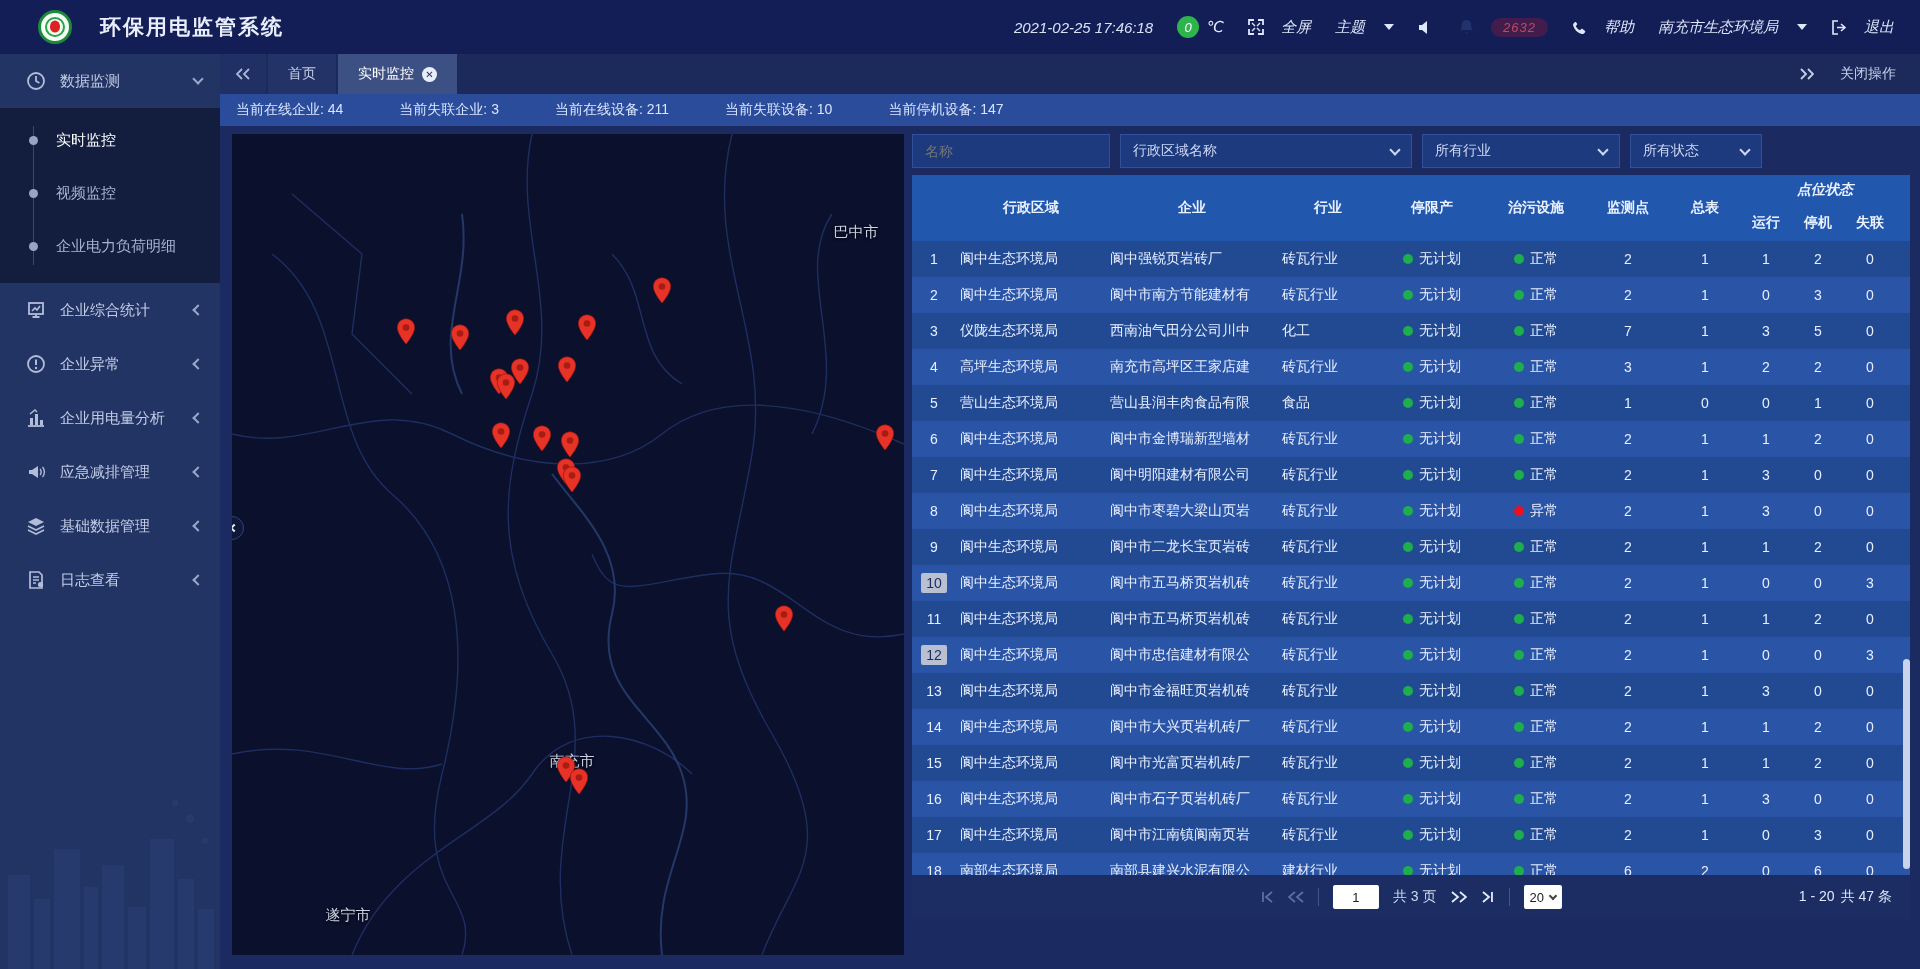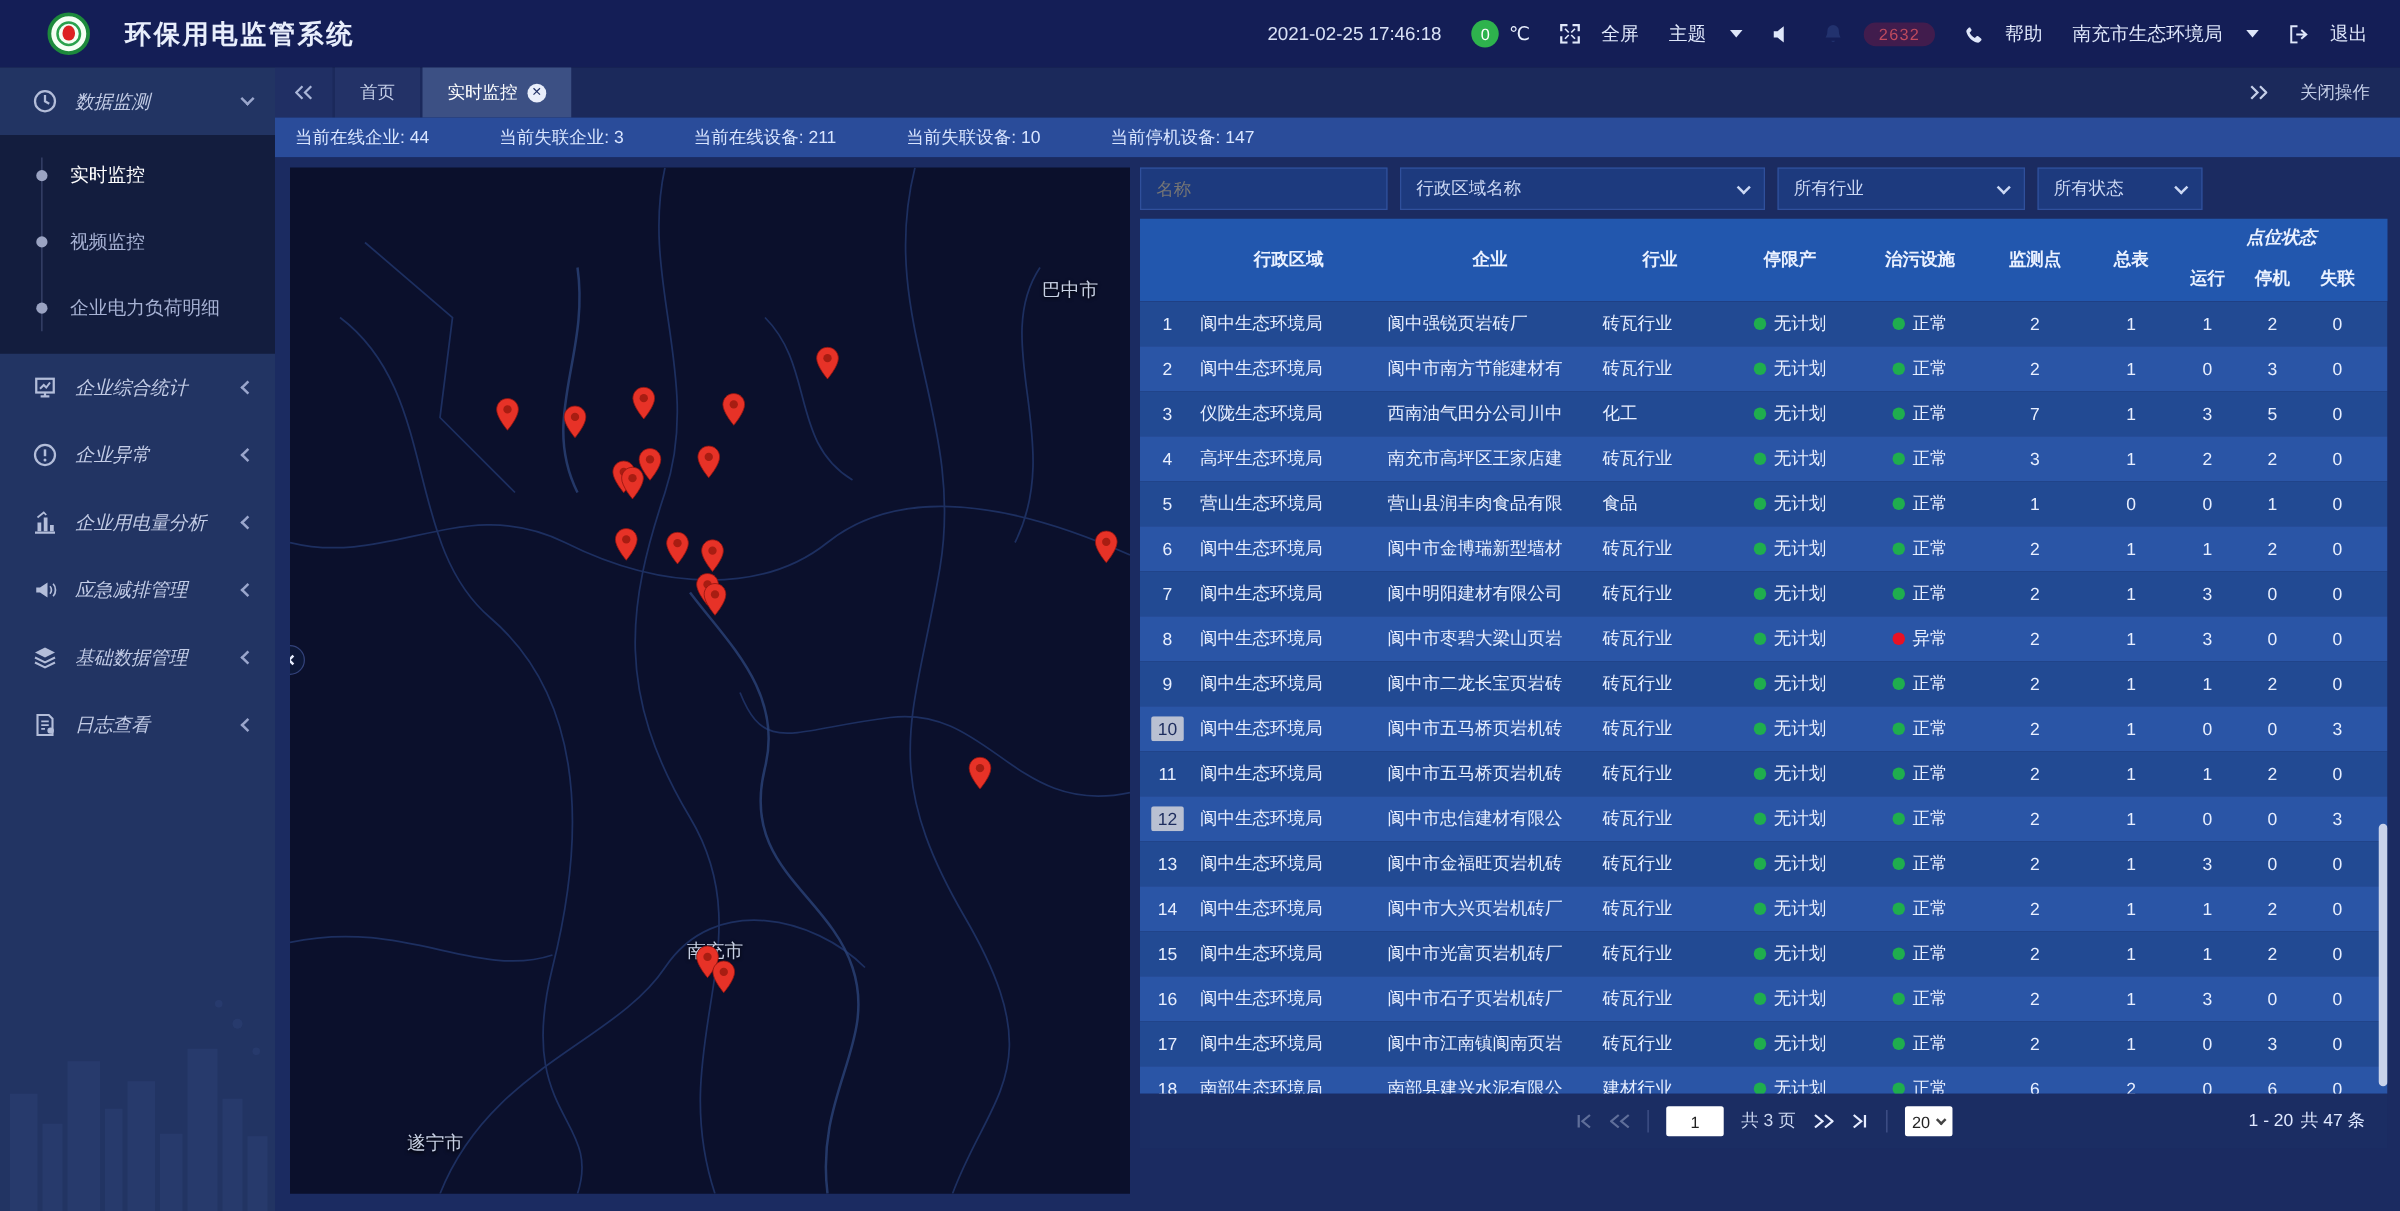--- a/index.html
+++ b/index.html
@@ -7,40 +7,40 @@
     font-family:"Liberation Sans","DejaVu Sans",sans-serif; }
 
   
   .header { height:54px; background:#141e56; display:flex; align-items:center; color:#e8eefc; }
   .logo { width:34px; height:34px; border-radius:50%; background:#f4fff4; margin-left:38px;
     border:3px solid #1d8a3c; position:relative; flex:none; }
   .logo::before { content:""; position:absolute; inset:4px; border-radius:50%; border:2px solid #2aa24d; }
   .logo::after { content:""; position:absolute; left:50%; top:50%; width:10px; height:12px;
     transform:translate(-50%,-55%); background:#d22; border-radius:50% 50% 45% 45%; }
   .app-title { font-size:21px; font-weight:bold; letter-spacing:2px; margin-left:28px; }
-  .header-right { margin-left:auto; display:flex; align-items:center; gap:24px; padding-right:26px; font-size:15px; }
+  .header-right { margin-left:auto; display:flex; align-items:center; gap:24px; padding-right:26px; font-size:15px;font-style:italic; }
   .datetime { color:#d9e1f6; }
   .temp { display:flex; align-items:center; gap:8px; }
   .temp-badge { width:22px; height:22px; border-radius:50%; background:#2eb34d; color:#fff;
     font-size:13px; display:flex; align-items:center; justify-content:center; }
   .hbtn { display:flex; align-items:center; gap:17px; color:#dfe7fa; cursor:pointer; }
   .hbtn svg { display:block; }
   .caret-down { width:0; height:0; border-left:5px solid transparent; border-right:5px solid transparent;
     border-top:6px solid #dfe7fa; display:inline-block; margin-left:2px; }
   .notif-pill { background:rgba(150,25,60,.35); color:#bf4a5e; font-size:13px; padding:2px 12px;
     border-radius:11px; letter-spacing:1px; }
 
   
   .frame { display:flex; height:915px; }
 
   
   .sidebar { width:220px; background:#223463; flex:none; position:relative; overflow:hidden; color:#c3cce6; }
   .side-item { height:54px; display:flex; align-items:center; padding:0 18px 0 26px; font-size:15px; cursor:pointer; }
   .side-item .mi { width:20px; height:20px; margin-right:14px; flex:none; opacity:.9; }
-  .side-item .lbl { flex:1;font-style:italic; }
+  .side-item .lbl { flex:1; }
   .chev { width:8px; height:8px; border-left:2px solid #9aa6cc; border-bottom:2px solid #9aa6cc;
     transform:rotate(45deg); flex:none; }
   .chev.down { transform:rotate(-45deg); margin-top:-4px; }
   .submenu { background:#131d3e; padding:6px 0 10px; position:relative; }
   .submenu::before { content:""; position:absolute; left:33px; top:18px; bottom:18px; width:1px; background:#3c476f; }
   .sub-item { height:53px; display:flex; align-items:center; padding-left:56px; font-size:15px;
     color:#a7b2d4; position:relative; cursor:pointer; }
   .sub-item::before { content:""; position:absolute; left:29px; width:9px; height:9px; border-radius:50%;
     background:#9aa3c2; }
   .sub-item.active { color:#ffffff; }

